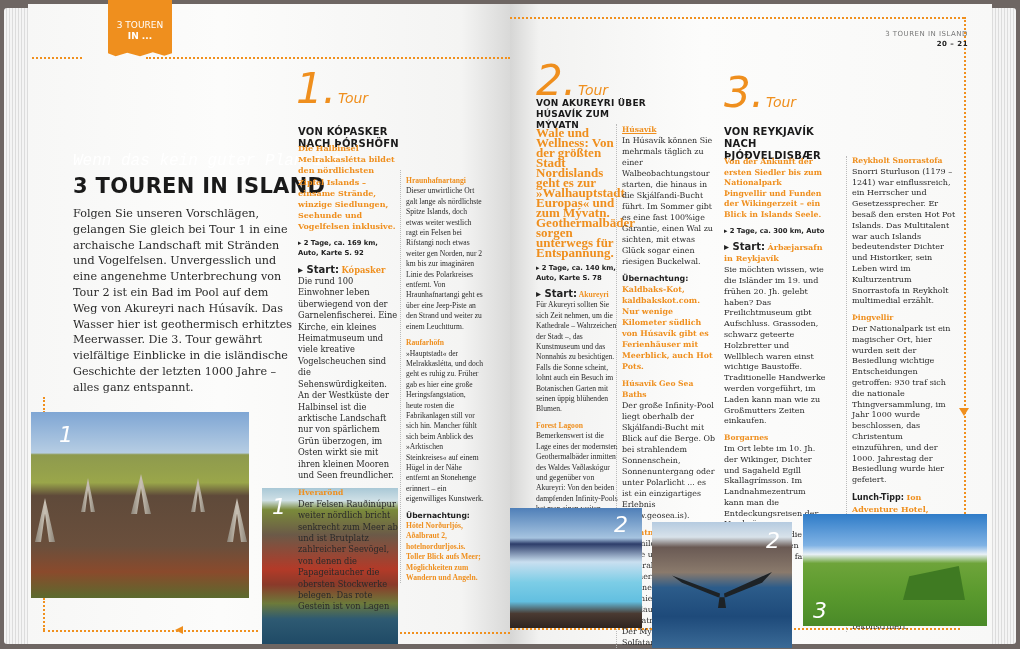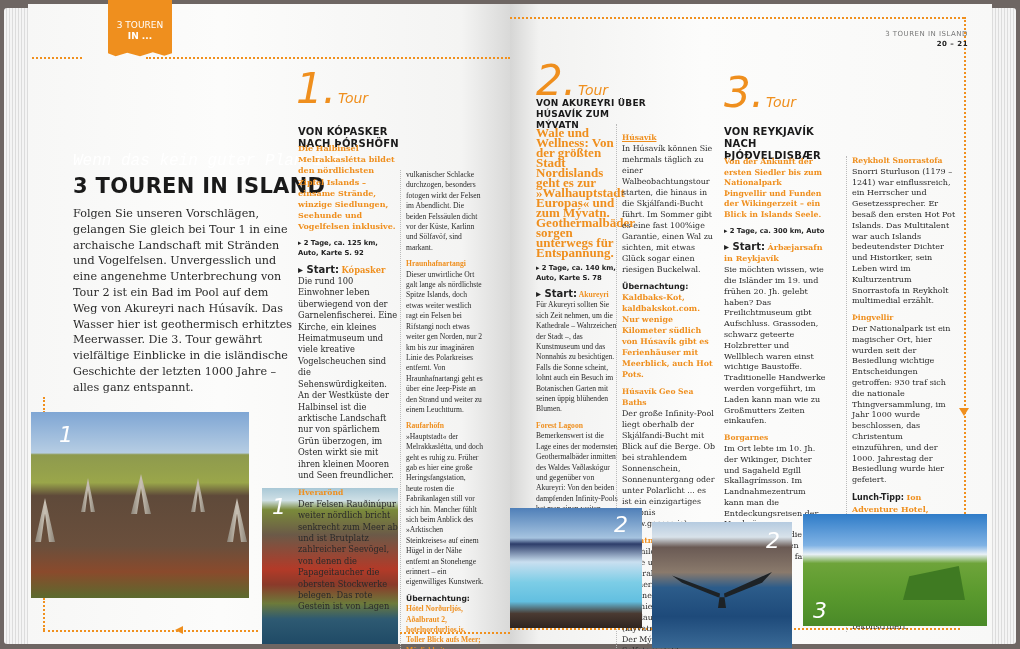--- a/index.html
+++ b/index.html
@@ -111,29 +111,28 @@
     <span class="num" style="left:10px; top:6px;">1</span>
   </div>
 
   <div class="tour-num" style="left:296px; top:68px;">
     <span style="font-size:42px; margin:0;">1.</span><span>Tour</span>
   </div>
   <div class="tour-title" style="left:298px; top:126px; width:110px;">Von Kópasker nach Þórshöfn</div>
 
   <div class="col" style="left:298px; top:143px; width:100px;">
     <p class="lead">Die Halbinsel Melrakkaslétta bildet den nördlichsten Zipfel Islands – einsame Strände, winzige Siedlungen, Seehunde und Vogelfelsen inklusive.</p>
-    <p class="meta">▸ 2 Tage, ca. 125 km, Auto, Karte S. 92</p>
+    <p class="meta">▸ 2 Tage, ca. 169 km, Auto, Karte S. 92</p>
     <p><span class="start-label">▸ Start:</span> <span class="start-val">Kópasker</span></p>
     <p>Die rund 100 Einwohner leben überwiegend von der Garnelenfischerei. Eine Kirche, ein kleines Heimatmuseum und viele kreative Vogelscheuchen sind die Sehenswürdigkeiten. An der Westküste der Halbinsel ist die arktische Landschaft nur von spärlichem Grün überzogen, im Osten wirkt sie mit ihren kleinen Mooren und Seen freundlicher.</p>
     <p class="head">Hverarönd</p>
     <p>Der Felsen Rauðinúpur weiter nördlich bricht senkrecht zum Meer ab und ist Brutplatz zahlreicher Seevögel, von denen die Papageitaucher die obersten Stockwerke belegen. Das rote Gestein ist von Lagen</p>
   </div>
 
   <div class="col narrow rule" style="left:400px; top:170px; width:84px;">
-    <p>vulkanischer Schlacke durchzogen, besonders fotogen wirkt der Felsen im Abendlicht. Die beiden Felssäulen dicht vor der Küste, Karlinn und Sölfavöf, sind markant.</p>
     <p class="head">Hraunhafnartangi</p>
     <p>Dieser unwirtliche Ort galt lange als nördlichste Spitze Islands, doch etwas weiter westlich ragt ein Felsen bei Rifstangi noch etwas weiter gen Norden, nur 2 km bis zur imaginären Linie des Polarkreises entfernt. Von Hraunhafnartangi geht es über eine Jeep-Piste an den Strand und weiter zu einem Leuchtturm.</p>
     <p class="head">Raufarhöfn</p>
     <p>»Hauptstadt« der Melrakkaslétta, und doch geht es ruhig zu. Früher gab es hier eine große Heringsfangstation, heute rosten die Fabrikanlagen still vor sich hin. Mancher fühlt sich beim Anblick des »Arktischen Steinkreises« auf einem Hügel in der Nähe entfernt an Stonehenge erinnert – ein eigenwilliges Kunstwerk.</p>
     <p style="margin-top:6px;"><span class="hl-label">Übernachtung:</span> <span class="hl-val">Hótel Norðurljós, Aðalbraut 2, hotelnordurljos.is. Toller Blick aufs Meer; Möglichkeiten zum Wandern und Angeln.</span></p>
 
   </div>
   <div class="dots-h" style="left:400px; top:632px; width:110px;"></div>
 
   <div class="page page-right">
@@ -156,21 +155,21 @@
   <div class="col narrow" style="left:536px; top:128px; width:82px;">
     <p class="lead" style="font-size:13px; line-height:10px;">Wale und Wellness: Von der größten Stadt Nordislands geht es zur »Walhauptstadt Europas« und zum Mývatn. Geothermalbäder sorgen unterwegs für Entspannung.</p>
     <p class="meta">▸ 2 Tage, ca. 140 km, Auto, Karte S. 78</p>
     <p><span class="start-label">▸ Start:</span> <span class="start-val">Akureyri</span></p>
     <p>Für Akureyri sollten Sie sich Zeit nehmen, um die Kathedrale – Wahrzeichen der Stadt –, das Kunstmuseum und das Nonnahús zu besichtigen. Falls die Sonne scheint, lohnt auch ein Besuch im Botanischen Garten mit seinen üppig blühenden Blumen.</p>
     <p class="head">Forest Lagoon</p>
     <p>Bemerkenswert ist die Lage eines der modernsten Geothermalbäder inmitten des Waldes Vaðlaskógur und gegenüber von Akureyri: Von den beiden dampfenden Infinity-Pools hat man einen weiten Blick über den Eyjafjörður. Die Forest Lagoon, 2022 eröffnet, wurde übrigens von demselben Architekturbüro wie die Blaue Lagune entworfen (www.forestlagoon.is).</p>
   </div>
 
   <div class="col rule" style="left:616px; top:124px; width:100px; font-size:7.9px; line-height:11px;">
-    <p class="head" style="margin-top:8px;text-decoration:underline;">Húsavík</p>
+    <p class="head" style="margin-top:0;text-decoration:underline;">Húsavík</p>
     <p>In Húsavík können Sie mehrmals täglich zu einer Walbeobachtungstour starten, die hinaus in die Skjálfandi-Bucht führt. Im Sommer gibt es eine fast 100%ige Garantie, einen Wal zu sichten, mit etwas Glück sogar einen riesigen Buckelwal.</p>
     <p style="margin-top:6px;"><span class="hl-label">Übernachtung:</span> <span class="hl-val">Kaldbaks-Kot, kaldbakskot.com. Nur wenige Kilometer südlich von Húsavík gibt es Ferienhäuser mit Meerblick, auch Hot Pots.</span></p>
     <p class="head">Húsavík Geo Sea Baths</p>
     <p>Der große Infinity-Pool liegt oberhalb der Skjálfandi-Bucht mit Blick auf die Berge. Ob bei strahlendem Sonnenschein, Sonnenuntergang oder unter Polarlicht ... es ist ein einzigartiges Erlebnis (www.geosea.is).</p>
     <p class="head">Mývatn Nature Baths</p>
     <p>Die milchig-blaue Farbe und der Mineraliengehalt erinnern an die Blaue Lagune. Nur ist das Bad hier nicht ganz so überlaufen (myvatnnaturebaths.is). Der Mývatn und das Solfatarenfeld Hverarönd ganz in der Nähe bieten sich für ausgiebige Erkundungen an.</p>
   </div>
 
   <div class="tour-num" style="left:724px; top:72px;">
     <span style="font-size:42px; margin:0;">3.</span><span>Tour</span>

